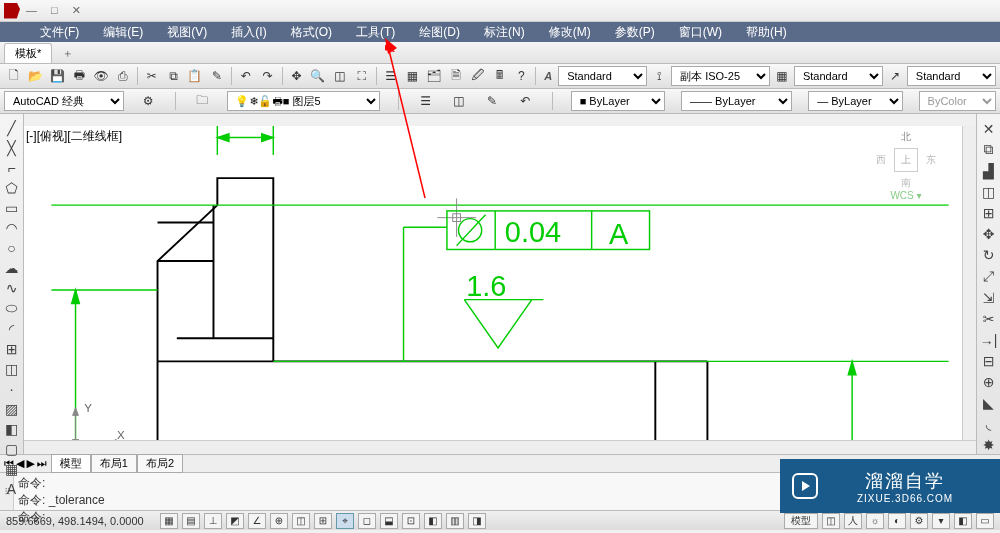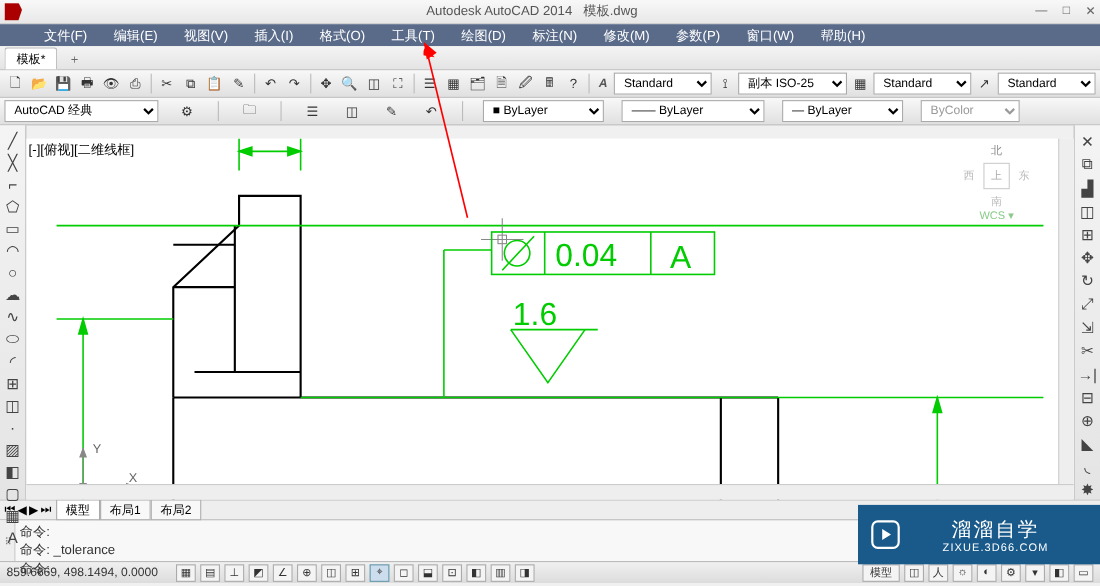--- a/index.html
+++ b/index.html
@@ -64,23 +64,20 @@
 svg .draw-black { stroke:#000; fill:none; }
 svg .draw-cyan-dash { stroke:#0cc; stroke-dasharray:12 6 3 6; fill:none; }
 svg .draw-gray { stroke:#888; fill:none; }
 svg text.green { fill:#0c0; font-family:Arial; }
 </style>
 </head>
 <body>
 
 <div class="titlebar">
   <div class="app-icon"></div>
-  <div class="title-center">
-    <span>Autodesk AutoCAD 2014</span>&nbsp;&nbsp;&nbsp;<span>模板.dwg</span>
-  </div>
   <div class="win-controls">
     <span>—</span>
     <span>□</span>
     <span>✕</span>
   </div>
 </div>
 
 <div class="menubar">
   <span class="mitem">文件(F)</span>
   <span class="mitem">编辑(E)</span>
@@ -144,20 +141,21 @@
   <select class="tool-dd" style="width:90px"><option>Standard</option></select>
   <div class="tool-btn">↗</div>
   <select class="tool-dd" style="width:90px"><option>Standard</option></select>
 </div>
 
 <div class="toolbar2">
   <select class="tool-dd" style="width:140px"><option>AutoCAD 经典</option></select>
   <div class="tool-btn">⚙</div>
   <div class="tool-sep"></div>
   <div class="tool-btn">🗀</div>
+  <select class="tool-dd" style="width:180px"><option>💡❄🔓🖶■ <span>图层5</span></option></select>
   <div class="tool-sep"></div>
   <div class="tool-btn">☰</div>
   <div class="tool-btn">◫</div>
   <div class="tool-btn">✎</div>
   <div class="tool-btn">↶</div>
   <div class="tool-sep"></div>
   <select class="tool-dd" style="width:110px"><option>■ <span>ByLayer</span></option></select>
   <select class="tool-dd" style="width:130px"><option>—— <span>ByLayer</span></option></select>
   <select class="tool-dd" style="width:110px"><option>— <span>ByLayer</span></option></select>
   <select class="tool-dd" style="width:90px;color:#999"><option>ByColor</option></select>

